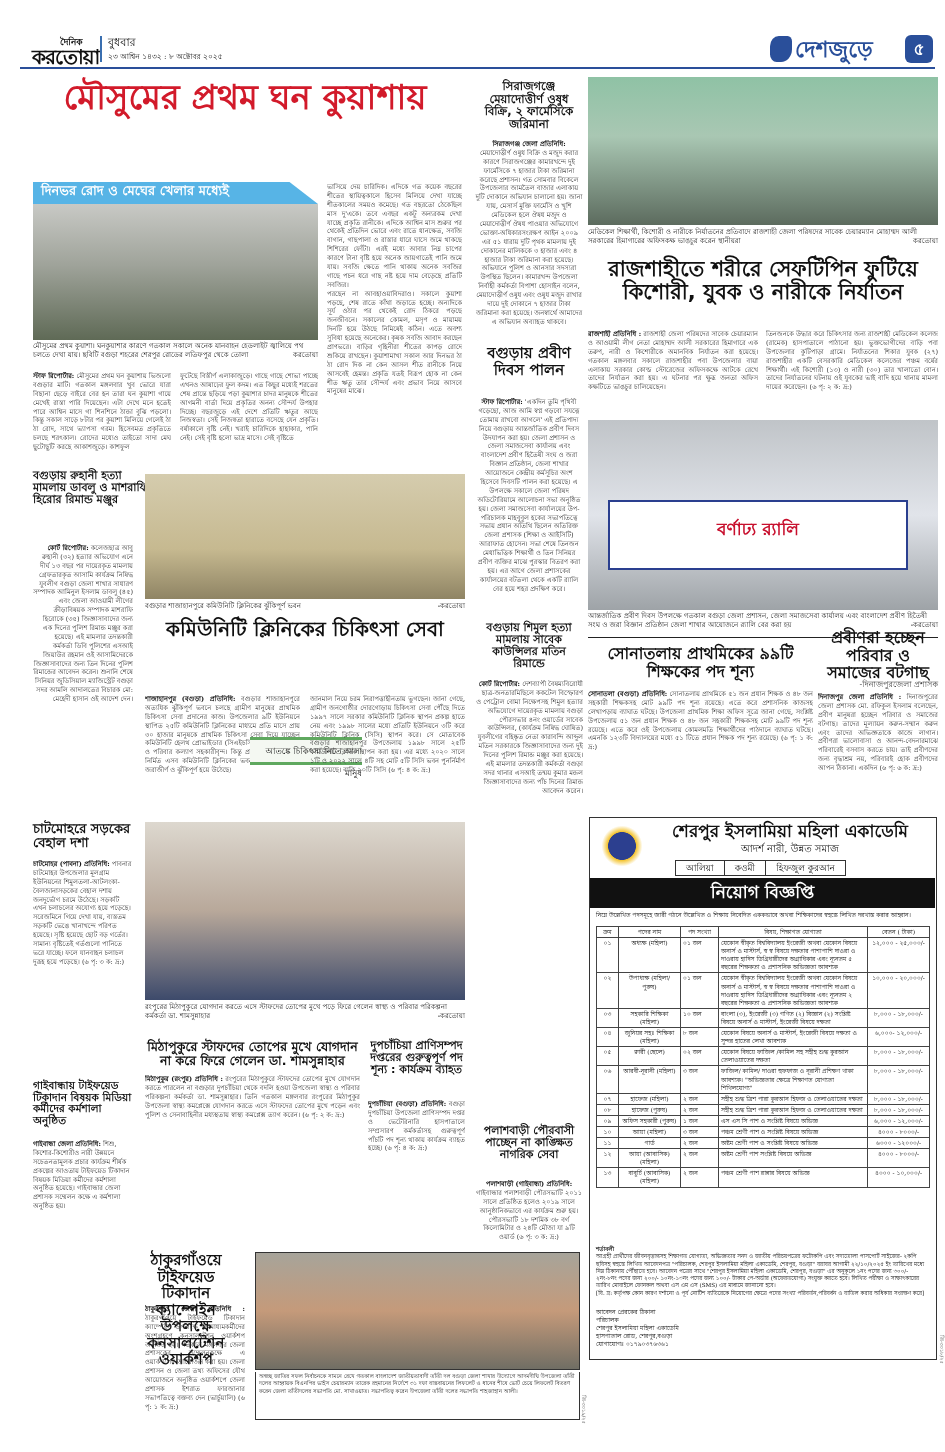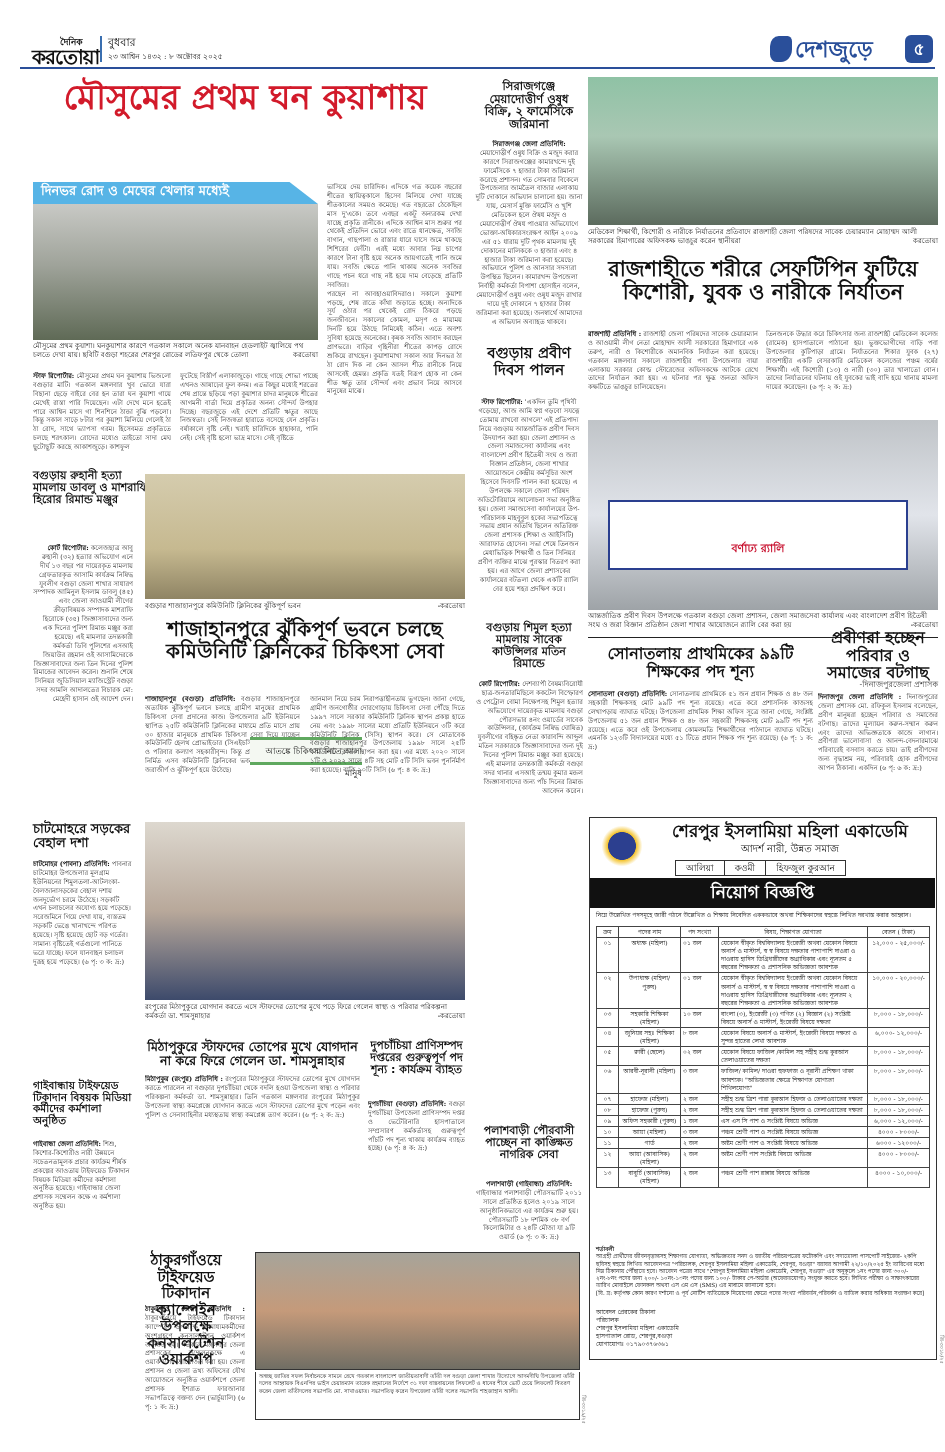--- a/index.html
+++ b/index.html
@@ -102,42 +102,41 @@
 </div>
 
 <div class="abs hl-black" style="left:475px;top:345px;width:108px;font-size:15px">বগুড়ায় প্রবীণ দিবস পালন</div>
 <div class="abs body" style="left:475px;top:398px;width:108px;height:215px;text-align:center">
   <span class="byline">স্টাফ রিপোর্টার:</span>
   <span>'একদিন তুমি পৃথিবী গড়েছো, আজ আমি স্বপ্ন গড়বো সযত্নে তোমায় রাখবো আগলে' এই প্রতিপাদ্য নিয়ে বগুড়ায় আন্তর্জাতিক প্রবীণ দিবস উদযাপন করা হয়। জেলা প্রশাসন ও জেলা সমাজসেবা কার্যালয় এবং বাংলাদেশ প্রবীণ হিতৈষী সংঘ ও জরা বিজ্ঞান প্রতিষ্ঠান, জেলা শাখার আয়োজনে কেন্দ্রীয় কর্মসূচির অংশ হিসেবে দিবসটি পালন করা হয়েছে। এ উপলক্ষে সকালে জেলা পরিষদ অডিটোরিয়ামে আলোচনা সভা অনুষ্ঠিত হয়। জেলা সমাজসেবা কার্যালয়ের উপ-পরিচালক মাহবুবুল হকের সভাপতিত্বে সভায় প্রধান অতিথি ছিলেন অতিরিক্ত জেলা প্রশাসক (শিক্ষা ও আইসিটি) আরাফাত হোসেন। সভা শেষে তিনজন মেধাভিত্তিক শিক্ষার্থী ও তিন সিনিয়র প্রবীণ ব্যক্তির মাঝে পুরস্কার বিতরণ করা হয়। এর আগে জেলা প্রশাসকের কার্যালয়ের বটতলা থেকে একটি র‍্যালি বের হয়ে শহর প্রদক্ষিণ করে।</span>
 </div>
 
 <div class="abs photo rally" style="left:588px;top:420px;width:350px;height:190px">
   <div class="abs" style="left:20px;top:80px;width:300px;height:70px;background:#fff;border:2px solid #2a3f8f;text-align:center">
-    <div style="color:#c8102e;font-size:11px;font-weight:bold;margin-top:40px;font-family:'DejaVu Sans',sans-serif">বর্ণাঢ্য র‍্যালি</div>
+    <div style="color:#c8102e;font-size:17px;font-weight:bold;margin-top:16px;font-family:'DejaVu Sans',sans-serif">বর্ণাঢ্য র‍্যালি</div>
   </div>
 </div>
 <div class="abs cap" style="left:588px;top:612px;width:350px">
   <span>আন্তর্জাতিক প্রবীণ দিবস উপলক্ষে গতকাল বগুড়া জেলা প্রশাসন, জেলা সমাজসেবা কার্যালয় এবং বাংলাদেশ প্রবীণ হিতৈষী সংঘ ও জরা বিজ্ঞান প্রতিষ্ঠান জেলা শাখার আয়োজনে র‍্যালি বের করা হয়</span>
   <span style="float:right">-করতোয়া</span>
 </div>
 <div class="abs rule" style="left:588px;top:637px;width:350px;height:1px"></div>
 
 <div class="abs hl-black" style="left:33px;top:470px;width:118px;font-size:11px;text-align:left">বগুড়ায় রুহানী হত্যা মামলায় ডাবলু ও মাশরাফি হিরোর রিমান্ড মঞ্জুর</div>
 <div class="abs body" style="left:33px;top:544px;width:100px;height:300px;text-align:right">
   <span class="byline">কোর্ট রিপোর্টার:</span>
   <span>কলেজছাত্র আবু রুহানী (৩২) হত্যার অভিযোগ এনে দীর্ঘ ১৩ বছর পর দায়েরকৃত মামলায় গ্রেফতারকৃত আসামি কার্যক্রম নিষিদ্ধ যুবলীগ বগুড়া জেলা শাখার সাধারণ সম্পাদক আমিনুল ইসলাম ডাবলু (৪৫) এবং জেলা আওয়ামী লীগের ক্রীড়াবিষয়ক সম্পাদক মাশরাফি হিরোকে (৩৫) জিজ্ঞাসাবাদের জন্য এক দিনের পুলিশ রিমান্ড মঞ্জুর করা হয়েছে। এই মামলার তদন্তকারী কর্মকর্তা ডিবি পুলিশের এসআই জিয়াউর রহমান ওই আসামিদেরকে জিজ্ঞাসাবাদের জন্য তিন দিনের পুলিশ রিমান্ডের আবেদন করেন। শুনানি শেষে সিনিয়র জুডিসিয়াল ম্যাজিস্ট্রেট বগুড়া সদর আমলি আদালতের বিচারক মো: মেহেদী হাসান ওই আদেশ দেন।</span>
 </div>
 
 <div class="abs photo clinic" style="left:145px;top:474px;width:320px;height:125px"></div>
 <div class="abs cap" style="left:145px;top:602px;width:320px">
   <span>বগুড়ার শাজাহানপুরে কমিউনিটি ক্লিনিকের ঝুঁকিপূর্ণ ভবন</span>
   <span style="float:right">-করতোয়া</span>
 </div>
 <div class="abs hl-black" style="left:145px;top:618px;width:320px;font-size:20px">
-  <div>শাজাহানপুরে ঝুঁকিপূর্ণ ভবনে চলছে</div>
   <div>কমিউনিটি ক্লিনিকের চিকিৎসা সেবা</div>
 </div>
 <div class="abs body" style="left:145px;top:695px;width:155px;height:118px">
   <span class="byline">শাজাহানপুর (বগুড়া) প্রতিনিধি:</span>
   <span>বগুড়ার শাজাহানপুরে অত্যধিক ঝুঁকিপূর্ণ ভবনে চলছে গ্রামীণ মানুষের প্রাথমিক চিকিৎসা সেবা প্রদানের কাজ। উপজেলার ৯টি ইউনিয়নে স্থাপিত ২৫টি কমিউনিটি ক্লিনিকের মাধ্যমে প্রতি মাসে প্রায় ৩০ হাজার মানুষকে প্রাথমিক চিকিৎসা সেবা দিয়ে যাচ্ছেন কমিউনিটি হেলথ প্রোভাইডার (সিএইচসিপি), স্বাস্থ্য সহকারী ও পরিবার কল্যাণ সহকারীবৃন্দ। কিন্তু প্রায় ২৮ বছর আগে নির্মিত এসব কমিউনিটি ক্লিনিকের ভবনগুলো অধিকাংশই জরাজীর্ণ ও ঝুঁকিপূর্ণ হয়ে উঠেছে।</span>
 </div>
 <div class="abs quote-box" style="left:250px;top:737px;width:112px;height:28px;line-height:22px;font-size:8.5px">আতঙ্কে চিকিৎসা নিতে আসা মানুষ</div>
 <div class="abs body" style="left:310px;top:695px;width:155px;height:118px">
   <span>জানমাল নিয়ে চরম নিরাপত্তাহীনতায় ভুগছেন। জানা গেছে, গ্রামীণ জনগোষ্ঠীর দোরগোড়ায় চিকিৎসা সেবা পৌঁছে দিতে ১৯৯৭ সালে সরকার কমিউনিটি ক্লিনিক স্থাপন প্রকল্প হাতে নেয় এবং ১৯৯৮ সালের মধ্যে প্রতিটি ইউনিয়নে ৩টি করে কমিউনিটি ক্লিনিক (সিসি) স্থাপন করে। সে মোতাবেক বগুড়ার শাজাহানপুর উপজেলায় ১৯৯৮ সালে ২৫টি কমিউনিটি ক্লিনিক স্থাপন করা হয়। এর মধ্যে ২০২০ সালে ১টি ও ২০২২ সালে ৪টি সহ মোট ৫টি সিসি ভবন পুনর্নির্মাণ করা হয়েছে। বাকি ২০টি সিসি</span>
   <span>(৬ পৃ: ৪ ক: দ্র:)</span>

